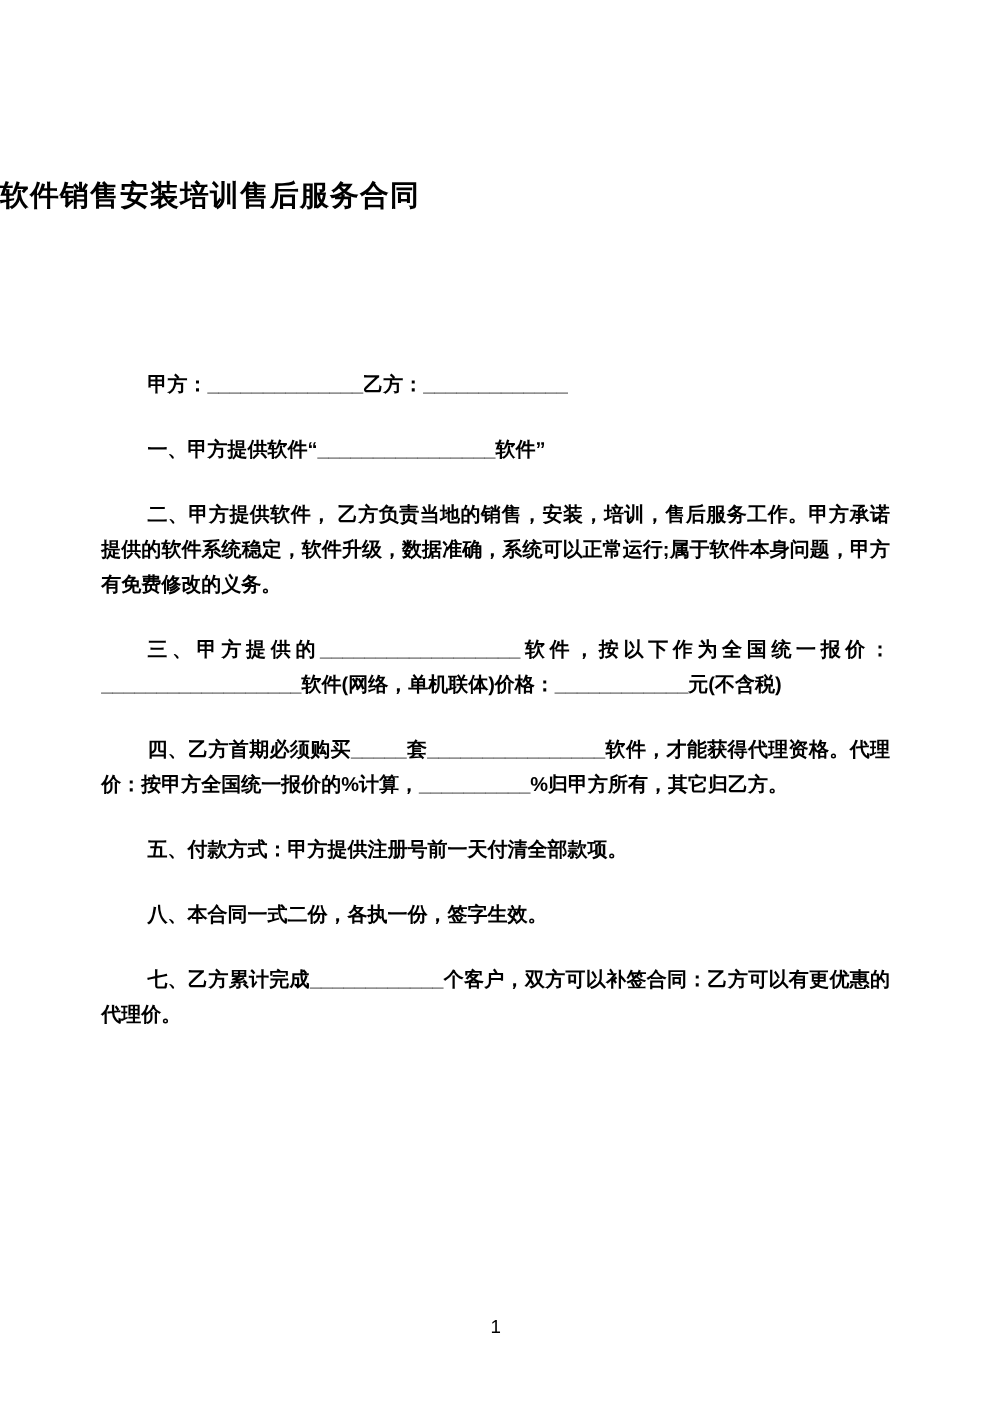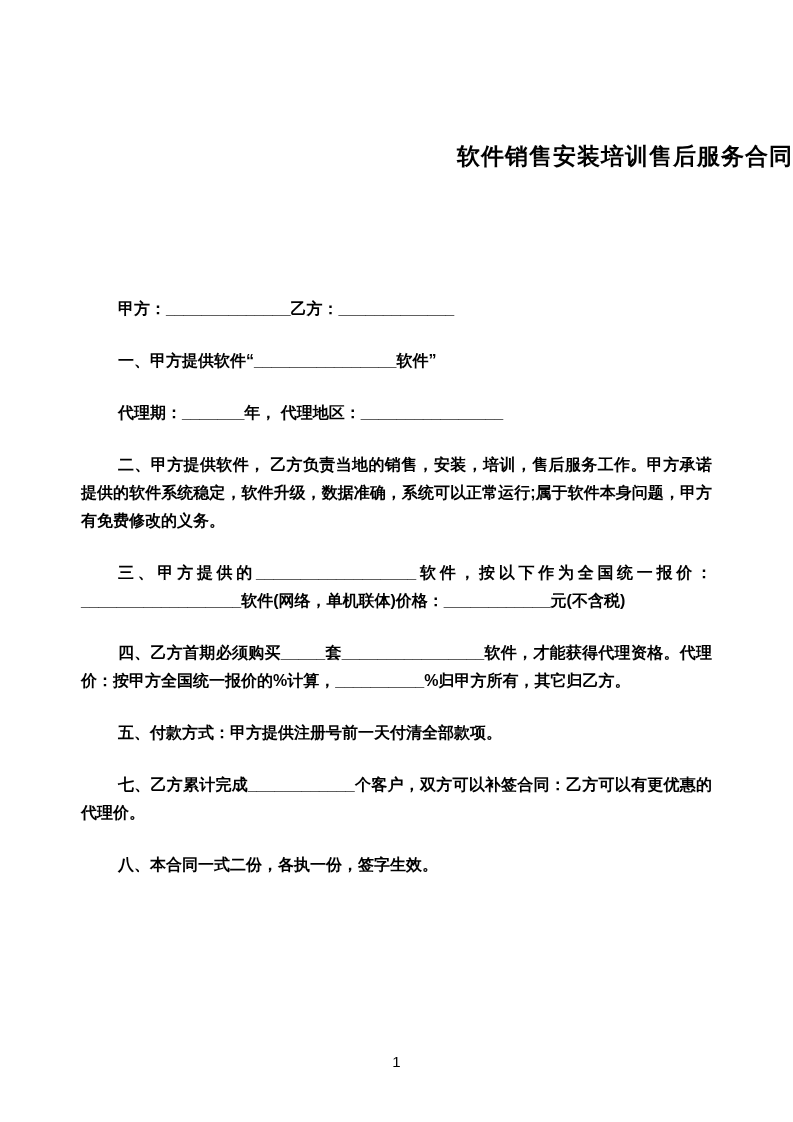--- a/index.html
+++ b/index.html
@@ -12,21 +12,21 @@
     width: 793px;
     height: 1122px;
     background: #ffffff;
     color: #000000;
     font-family: "Liberation Sans", "DejaVu Sans", sans-serif;
     overflow: hidden;
   }
   .doc-title {
     margin: 0;
     padding-top: 141px;
-    text-align: right;
+    text-align: left;
     font-size: 23px;
     font-weight: 700;
     line-height: 30px;
     letter-spacing: 1px;
   }
   .content {
     margin: 124px 81px 0 81px;
     font-size: 16px;
     line-height: 28px;
     text-align: justify;
@@ -51,26 +51,25 @@
 </head>
 <body>
 
 <div class="page">
 
   <h1 class="doc-title">软件销售安装培训售后服务合同</h1>
 
   <div class="content">
     <p>甲方：______________乙方：_____________</p>
     <p>一、甲方提供软件“________________软件”</p>
-    <p>代理期：_______年，  代理地区：________________</p>
     <p>二、甲方提供软件，  乙方负责当地的销售，安装，培训，售后服务工作。甲方承诺提供的软件系统稳定，软件升级，数据准确，系统可以正常运行;属于软件本身问题，甲方有免费修改的义务。</p>
     <p>三、甲方提供的__________________软件，按以下作为全国统一报价：__________________软件(网络，单机联体)价格：____________元(不含税)</p>
     <p>四、乙方首期必须购买_____套________________软件，才能获得代理资格。代理价：按甲方全国统一报价的%计算，__________%归甲方所有，其它归乙方。</p>
     <p>五、付款方式：甲方提供注册号前一天付清全部款项。</p>
+    <p>八、本合同一式二份，各执一份，签字生效。</p>
     <p>七、乙方累计完成____________个客户，双方可以补签合同：乙方可以有更优惠的代理价。</p>
-    <p>八、本合同一式二份，各执一份，签字生效。</p>
   </div>
 
   <div class="footer">
     <span>1</span>
   </div>
 
 </div>
 
 </body></html>

